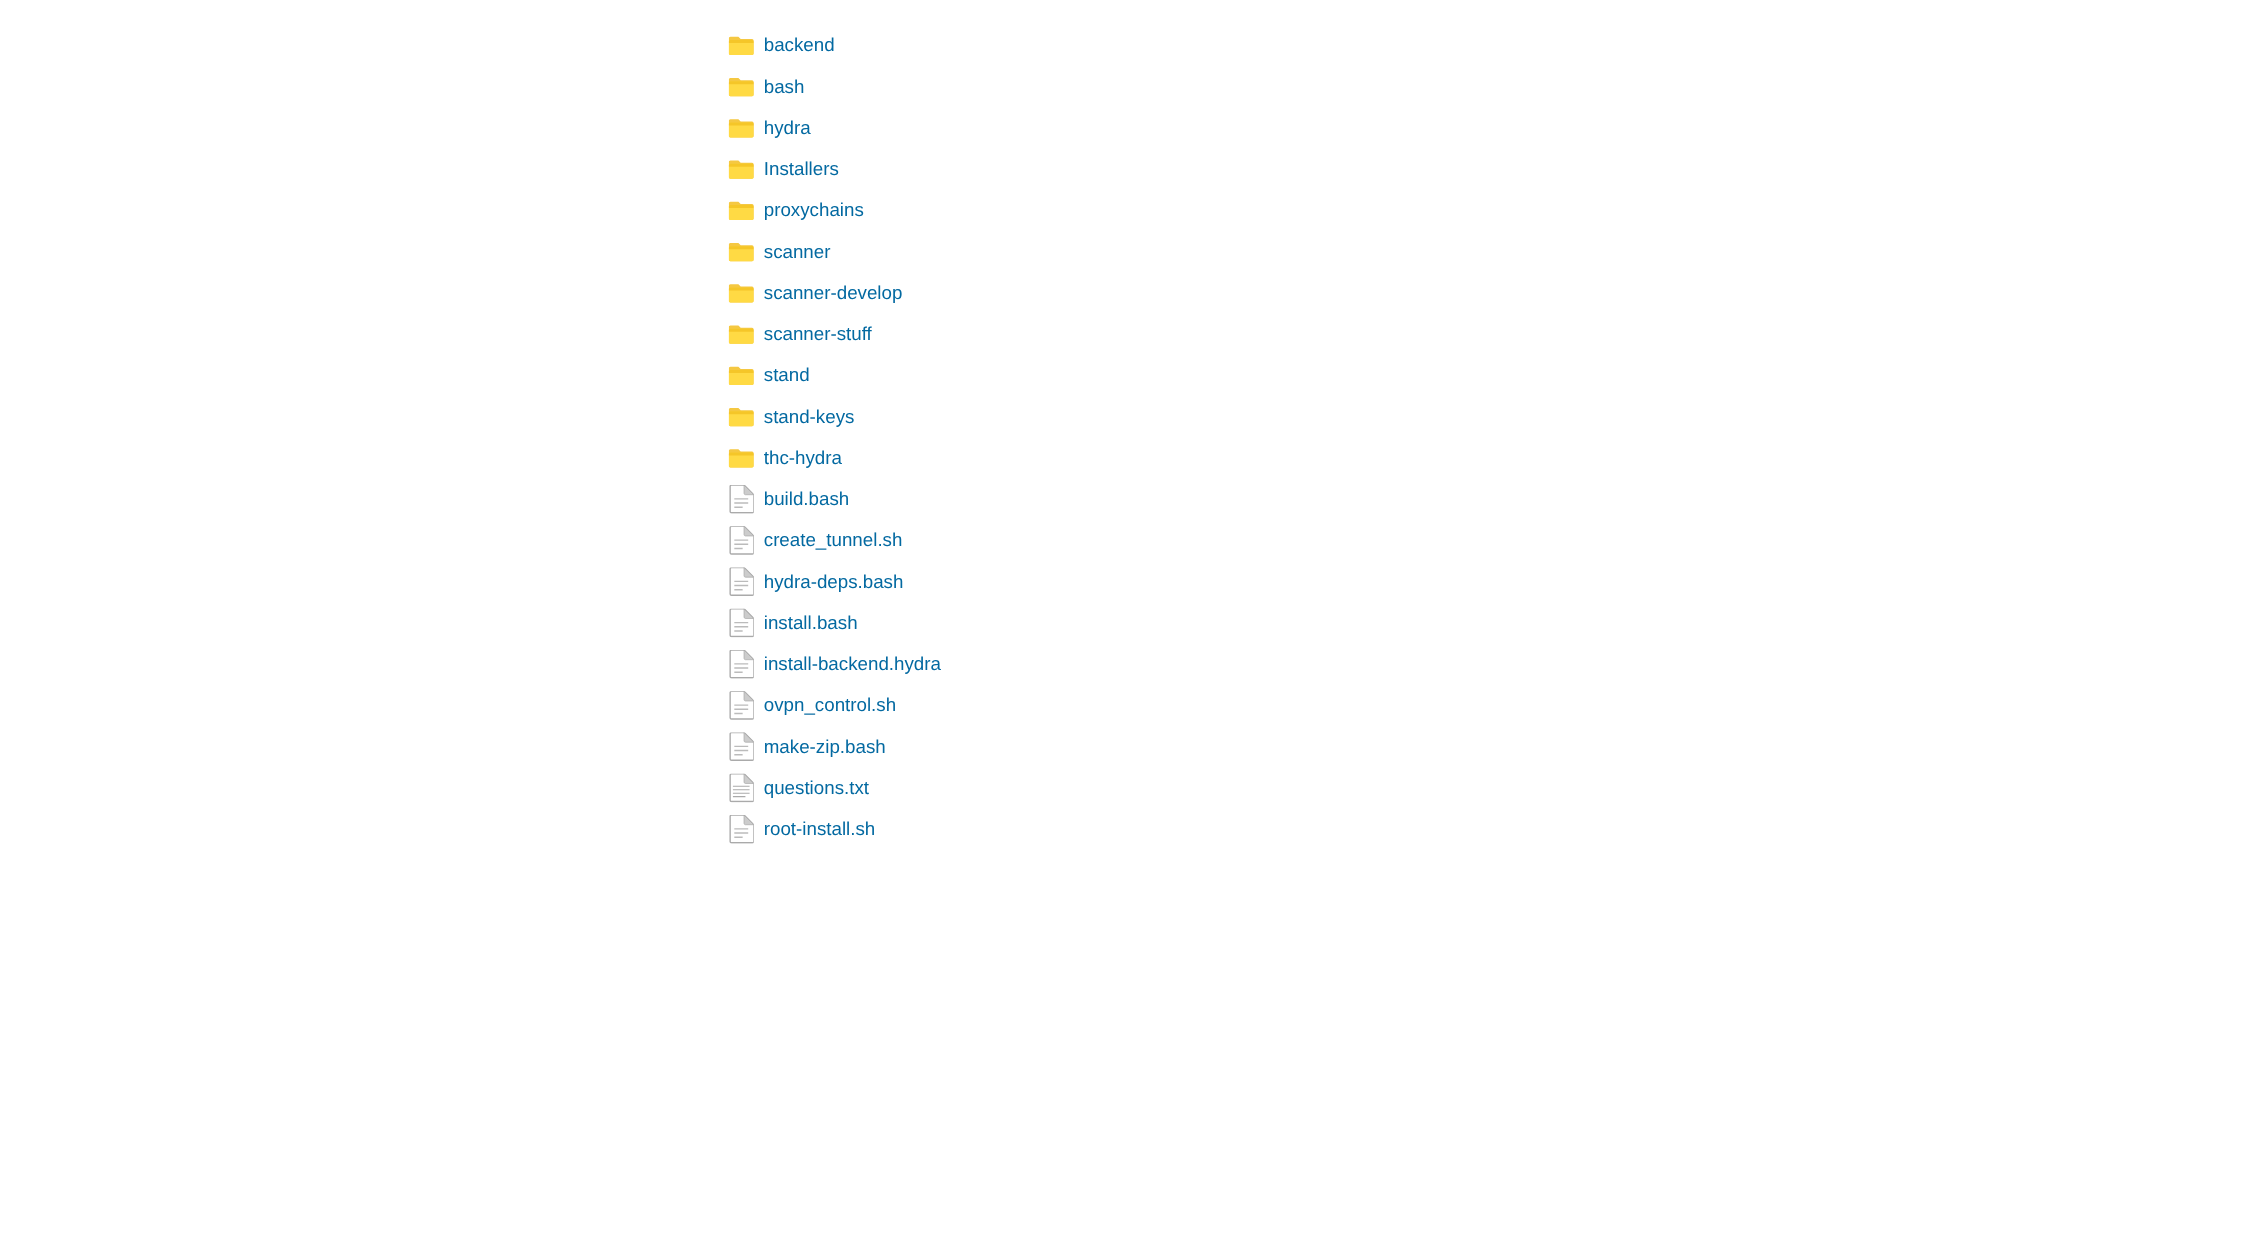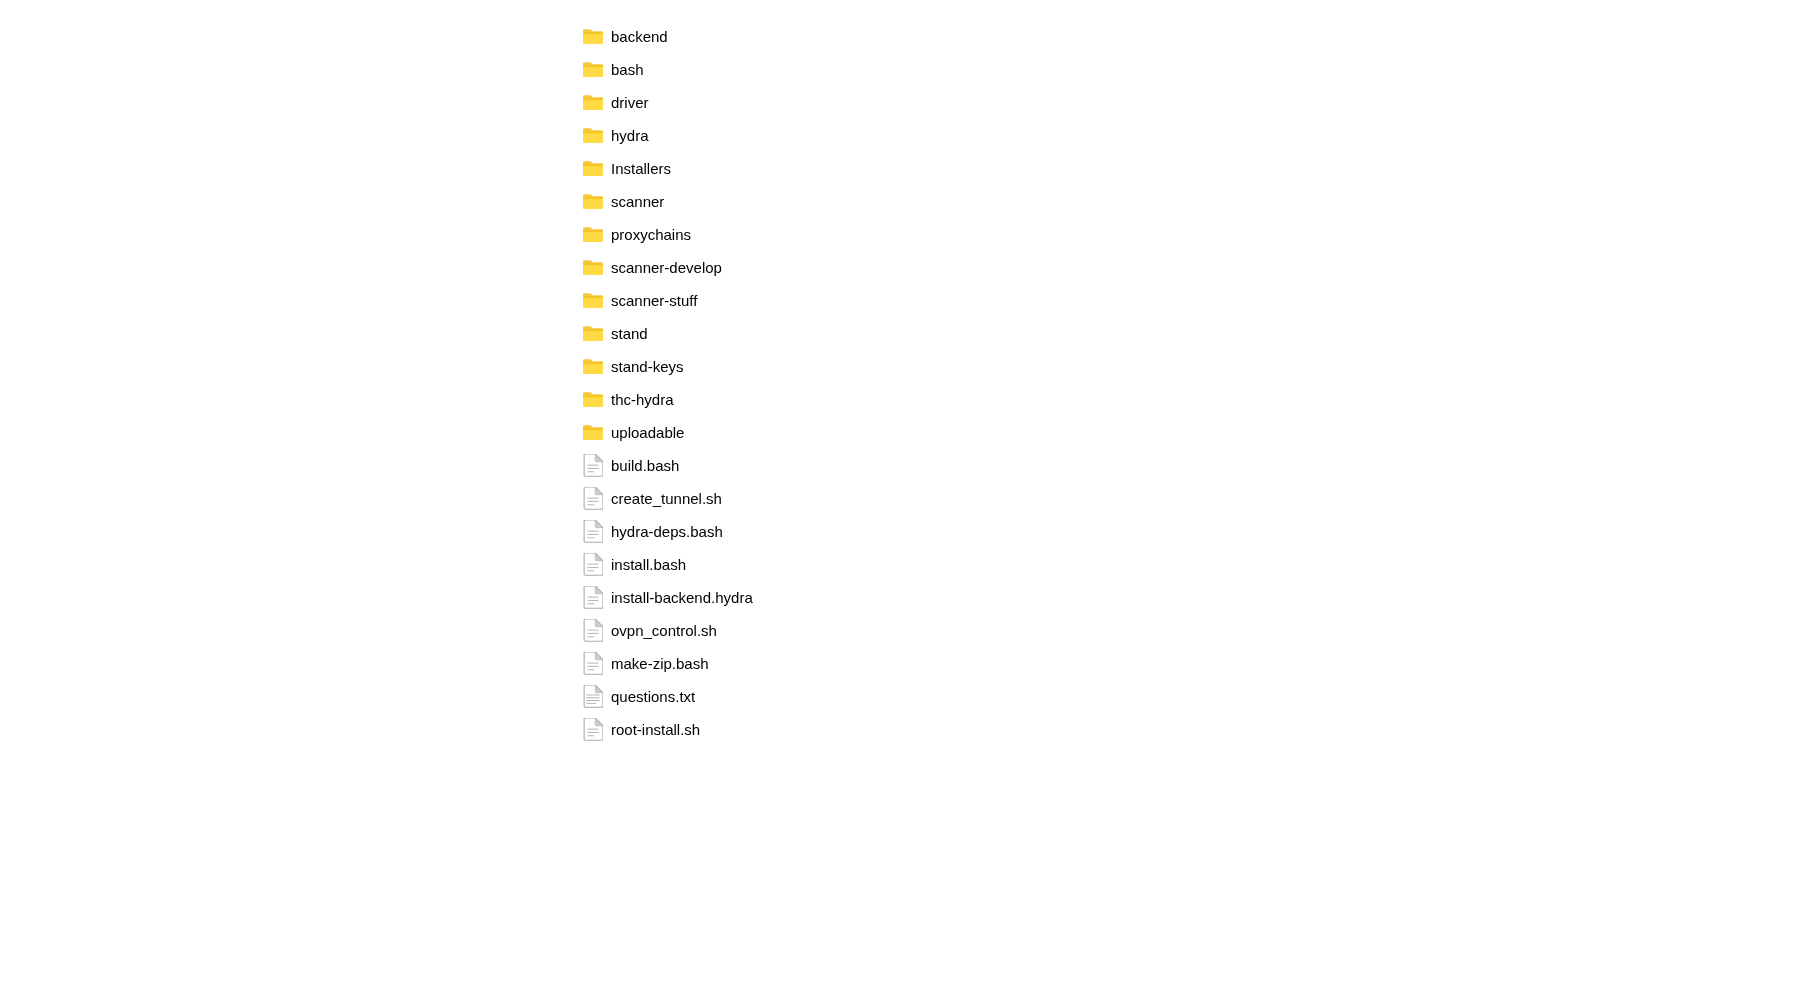--- a/index.html
+++ b/index.html
@@ -38,21 +38,21 @@
       width: 20px;
       height: 20px;
       flex-shrink: 0;
       display: flex;
       align-items: center;
       justify-content: center;
     }
 
     .item-name {
       font-size: 15px;
-      color: #000000;
+      color: #0369a1;
       white-space: nowrap;
     }
   </style>
 </head>
 <body>
 
 <div class="file-list">
 <div class="file-item">
       <div class="icon">
         <svg viewBox="0 0 22 18" xmlns="http://www.w3.org/2000/svg">
@@ -74,70 +74,60 @@
       <span class="item-name">bash</span>
     </div>
     <div class="file-item">
       <div class="icon">
         <svg viewBox="0 0 22 18" xmlns="http://www.w3.org/2000/svg">
       <path d="M0 3C0 2.17 0.67 1.5 1.5 1.5H8.5L10.5 3.5H20.5C21.33 3.5 22 4.17 22 5V16C22 16.83 21.33 17.5 20.5 17.5H1.5C0.67 17.5 0 16.83 0 16V3Z" fill="#F5C842"></path>
       <path d="M0 6C0 5.17 0.67 4.5 1.5 4.5H20.5C21.33 4.5 22 5.17 22 6V16C22 16.83 21.33 17.5 20.5 17.5H1.5C0.67 17.5 0 16.83 0 16V6Z" fill="#FFDA44"></path>
       <path d="M0 6C0 5.17 0.67 4.5 1.5 4.5H20.5C21.33 4.5 22 5.17 22 6V7H0V6Z" fill="#E5A800" opacity="0.4"></path>
     </svg>
       </div>
-      <span class="item-name">driver</span>
-    </div>
-    <div class="file-item">
-      <div class="icon">
-        <svg viewBox="0 0 22 18" xmlns="http://www.w3.org/2000/svg">
-      <path d="M0 3C0 2.17 0.67 1.5 1.5 1.5H8.5L10.5 3.5H20.5C21.33 3.5 22 4.17 22 5V16C22 16.83 21.33 17.5 20.5 17.5H1.5C0.67 17.5 0 16.83 0 16V3Z" fill="#F5C842"></path>
-      <path d="M0 6C0 5.17 0.67 4.5 1.5 4.5H20.5C21.33 4.5 22 5.17 22 6V16C22 16.83 21.33 17.5 20.5 17.5H1.5C0.67 17.5 0 16.83 0 16V6Z" fill="#FFDA44"></path>
-      <path d="M0 6C0 5.17 0.67 4.5 1.5 4.5H20.5C21.33 4.5 22 5.17 22 6V7H0V6Z" fill="#E5A800" opacity="0.4"></path>
-    </svg>
-      </div>
       <span class="item-name">hydra</span>
     </div>
     <div class="file-item">
       <div class="icon">
         <svg viewBox="0 0 22 18" xmlns="http://www.w3.org/2000/svg">
       <path d="M0 3C0 2.17 0.67 1.5 1.5 1.5H8.5L10.5 3.5H20.5C21.33 3.5 22 4.17 22 5V16C22 16.83 21.33 17.5 20.5 17.5H1.5C0.67 17.5 0 16.83 0 16V3Z" fill="#F5C842"></path>
       <path d="M0 6C0 5.17 0.67 4.5 1.5 4.5H20.5C21.33 4.5 22 5.17 22 6V16C22 16.83 21.33 17.5 20.5 17.5H1.5C0.67 17.5 0 16.83 0 16V6Z" fill="#FFDA44"></path>
       <path d="M0 6C0 5.17 0.67 4.5 1.5 4.5H20.5C21.33 4.5 22 5.17 22 6V7H0V6Z" fill="#E5A800" opacity="0.4"></path>
     </svg>
       </div>
       <span class="item-name">Installers</span>
     </div>
     <div class="file-item">
       <div class="icon">
         <svg viewBox="0 0 22 18" xmlns="http://www.w3.org/2000/svg">
       <path d="M0 3C0 2.17 0.67 1.5 1.5 1.5H8.5L10.5 3.5H20.5C21.33 3.5 22 4.17 22 5V16C22 16.83 21.33 17.5 20.5 17.5H1.5C0.67 17.5 0 16.83 0 16V3Z" fill="#F5C842"></path>
       <path d="M0 6C0 5.17 0.67 4.5 1.5 4.5H20.5C21.33 4.5 22 5.17 22 6V16C22 16.83 21.33 17.5 20.5 17.5H1.5C0.67 17.5 0 16.83 0 16V6Z" fill="#FFDA44"></path>
       <path d="M0 6C0 5.17 0.67 4.5 1.5 4.5H20.5C21.33 4.5 22 5.17 22 6V7H0V6Z" fill="#E5A800" opacity="0.4"></path>
     </svg>
       </div>
+      <span class="item-name">proxychains</span>
+    </div>
+    <div class="file-item">
+      <div class="icon">
+        <svg viewBox="0 0 22 18" xmlns="http://www.w3.org/2000/svg">
+      <path d="M0 3C0 2.17 0.67 1.5 1.5 1.5H8.5L10.5 3.5H20.5C21.33 3.5 22 4.17 22 5V16C22 16.83 21.33 17.5 20.5 17.5H1.5C0.67 17.5 0 16.83 0 16V3Z" fill="#F5C842"></path>
+      <path d="M0 6C0 5.17 0.67 4.5 1.5 4.5H20.5C21.33 4.5 22 5.17 22 6V16C22 16.83 21.33 17.5 20.5 17.5H1.5C0.67 17.5 0 16.83 0 16V6Z" fill="#FFDA44"></path>
+      <path d="M0 6C0 5.17 0.67 4.5 1.5 4.5H20.5C21.33 4.5 22 5.17 22 6V7H0V6Z" fill="#E5A800" opacity="0.4"></path>
+    </svg>
+      </div>
       <span class="item-name">scanner</span>
     </div>
     <div class="file-item">
       <div class="icon">
         <svg viewBox="0 0 22 18" xmlns="http://www.w3.org/2000/svg">
       <path d="M0 3C0 2.17 0.67 1.5 1.5 1.5H8.5L10.5 3.5H20.5C21.33 3.5 22 4.17 22 5V16C22 16.83 21.33 17.5 20.5 17.5H1.5C0.67 17.5 0 16.83 0 16V3Z" fill="#F5C842"></path>
       <path d="M0 6C0 5.17 0.67 4.5 1.5 4.5H20.5C21.33 4.5 22 5.17 22 6V16C22 16.83 21.33 17.5 20.5 17.5H1.5C0.67 17.5 0 16.83 0 16V6Z" fill="#FFDA44"></path>
       <path d="M0 6C0 5.17 0.67 4.5 1.5 4.5H20.5C21.33 4.5 22 5.17 22 6V7H0V6Z" fill="#E5A800" opacity="0.4"></path>
     </svg>
       </div>
-      <span class="item-name">proxychains</span>
-    </div>
-    <div class="file-item">
-      <div class="icon">
-        <svg viewBox="0 0 22 18" xmlns="http://www.w3.org/2000/svg">
-      <path d="M0 3C0 2.17 0.67 1.5 1.5 1.5H8.5L10.5 3.5H20.5C21.33 3.5 22 4.17 22 5V16C22 16.83 21.33 17.5 20.5 17.5H1.5C0.67 17.5 0 16.83 0 16V3Z" fill="#F5C842"></path>
-      <path d="M0 6C0 5.17 0.67 4.5 1.5 4.5H20.5C21.33 4.5 22 5.17 22 6V16C22 16.83 21.33 17.5 20.5 17.5H1.5C0.67 17.5 0 16.83 0 16V6Z" fill="#FFDA44"></path>
-      <path d="M0 6C0 5.17 0.67 4.5 1.5 4.5H20.5C21.33 4.5 22 5.17 22 6V7H0V6Z" fill="#E5A800" opacity="0.4"></path>
-    </svg>
-      </div>
       <span class="item-name">scanner-develop</span>
     </div>
     <div class="file-item">
       <div class="icon">
         <svg viewBox="0 0 22 18" xmlns="http://www.w3.org/2000/svg">
       <path d="M0 3C0 2.17 0.67 1.5 1.5 1.5H8.5L10.5 3.5H20.5C21.33 3.5 22 4.17 22 5V16C22 16.83 21.33 17.5 20.5 17.5H1.5C0.67 17.5 0 16.83 0 16V3Z" fill="#F5C842"></path>
       <path d="M0 6C0 5.17 0.67 4.5 1.5 4.5H20.5C21.33 4.5 22 5.17 22 6V16C22 16.83 21.33 17.5 20.5 17.5H1.5C0.67 17.5 0 16.83 0 16V6Z" fill="#FFDA44"></path>
       <path d="M0 6C0 5.17 0.67 4.5 1.5 4.5H20.5C21.33 4.5 22 5.17 22 6V7H0V6Z" fill="#E5A800" opacity="0.4"></path>
     </svg>
       </div>
@@ -165,30 +155,20 @@
     </div>
     <div class="file-item">
       <div class="icon">
         <svg viewBox="0 0 22 18" xmlns="http://www.w3.org/2000/svg">
       <path d="M0 3C0 2.17 0.67 1.5 1.5 1.5H8.5L10.5 3.5H20.5C21.33 3.5 22 4.17 22 5V16C22 16.83 21.33 17.5 20.5 17.5H1.5C0.67 17.5 0 16.83 0 16V3Z" fill="#F5C842"></path>
       <path d="M0 6C0 5.17 0.67 4.5 1.5 4.5H20.5C21.33 4.5 22 5.17 22 6V16C22 16.83 21.33 17.5 20.5 17.5H1.5C0.67 17.5 0 16.83 0 16V6Z" fill="#FFDA44"></path>
       <path d="M0 6C0 5.17 0.67 4.5 1.5 4.5H20.5C21.33 4.5 22 5.17 22 6V7H0V6Z" fill="#E5A800" opacity="0.4"></path>
     </svg>
       </div>
       <span class="item-name">thc-hydra</span>
-    </div>
-    <div class="file-item">
-      <div class="icon">
-        <svg viewBox="0 0 22 18" xmlns="http://www.w3.org/2000/svg">
-      <path d="M0 3C0 2.17 0.67 1.5 1.5 1.5H8.5L10.5 3.5H20.5C21.33 3.5 22 4.17 22 5V16C22 16.83 21.33 17.5 20.5 17.5H1.5C0.67 17.5 0 16.83 0 16V3Z" fill="#F5C842"></path>
-      <path d="M0 6C0 5.17 0.67 4.5 1.5 4.5H20.5C21.33 4.5 22 5.17 22 6V16C22 16.83 21.33 17.5 20.5 17.5H1.5C0.67 17.5 0 16.83 0 16V6Z" fill="#FFDA44"></path>
-      <path d="M0 6C0 5.17 0.67 4.5 1.5 4.5H20.5C21.33 4.5 22 5.17 22 6V7H0V6Z" fill="#E5A800" opacity="0.4"></path>
-    </svg>
-      </div>
-      <span class="item-name">uploadable</span>
     </div>
     <div class="file-item">
       <div class="icon">
         <svg viewBox="0 0 18 20" xmlns="http://www.w3.org/2000/svg">
       <path d="M2 0H11L18 7V19C18 19.55 17.55 20 17 20H2C1.45 20 1 19.55 1 19V1C1 0.45 1.45 0 2 0Z" fill="white" stroke="#AAAAAA" stroke-width="1"></path>
       <path d="M11 0L18 7H12C11.45 7 11 6.55 11 6V0Z" fill="#CCCCCC" stroke="#AAAAAA" stroke-width="0.5"></path>
       <line x1="4" y1="10" x2="14" y2="10" stroke="#BBBBBB" stroke-width="1"></line>
       <line x1="4" y1="13" x2="14" y2="13" stroke="#BBBBBB" stroke-width="1"></line>
       <line x1="4" y1="16" x2="10" y2="16" stroke="#BBBBBB" stroke-width="1"></line>
     </svg>

